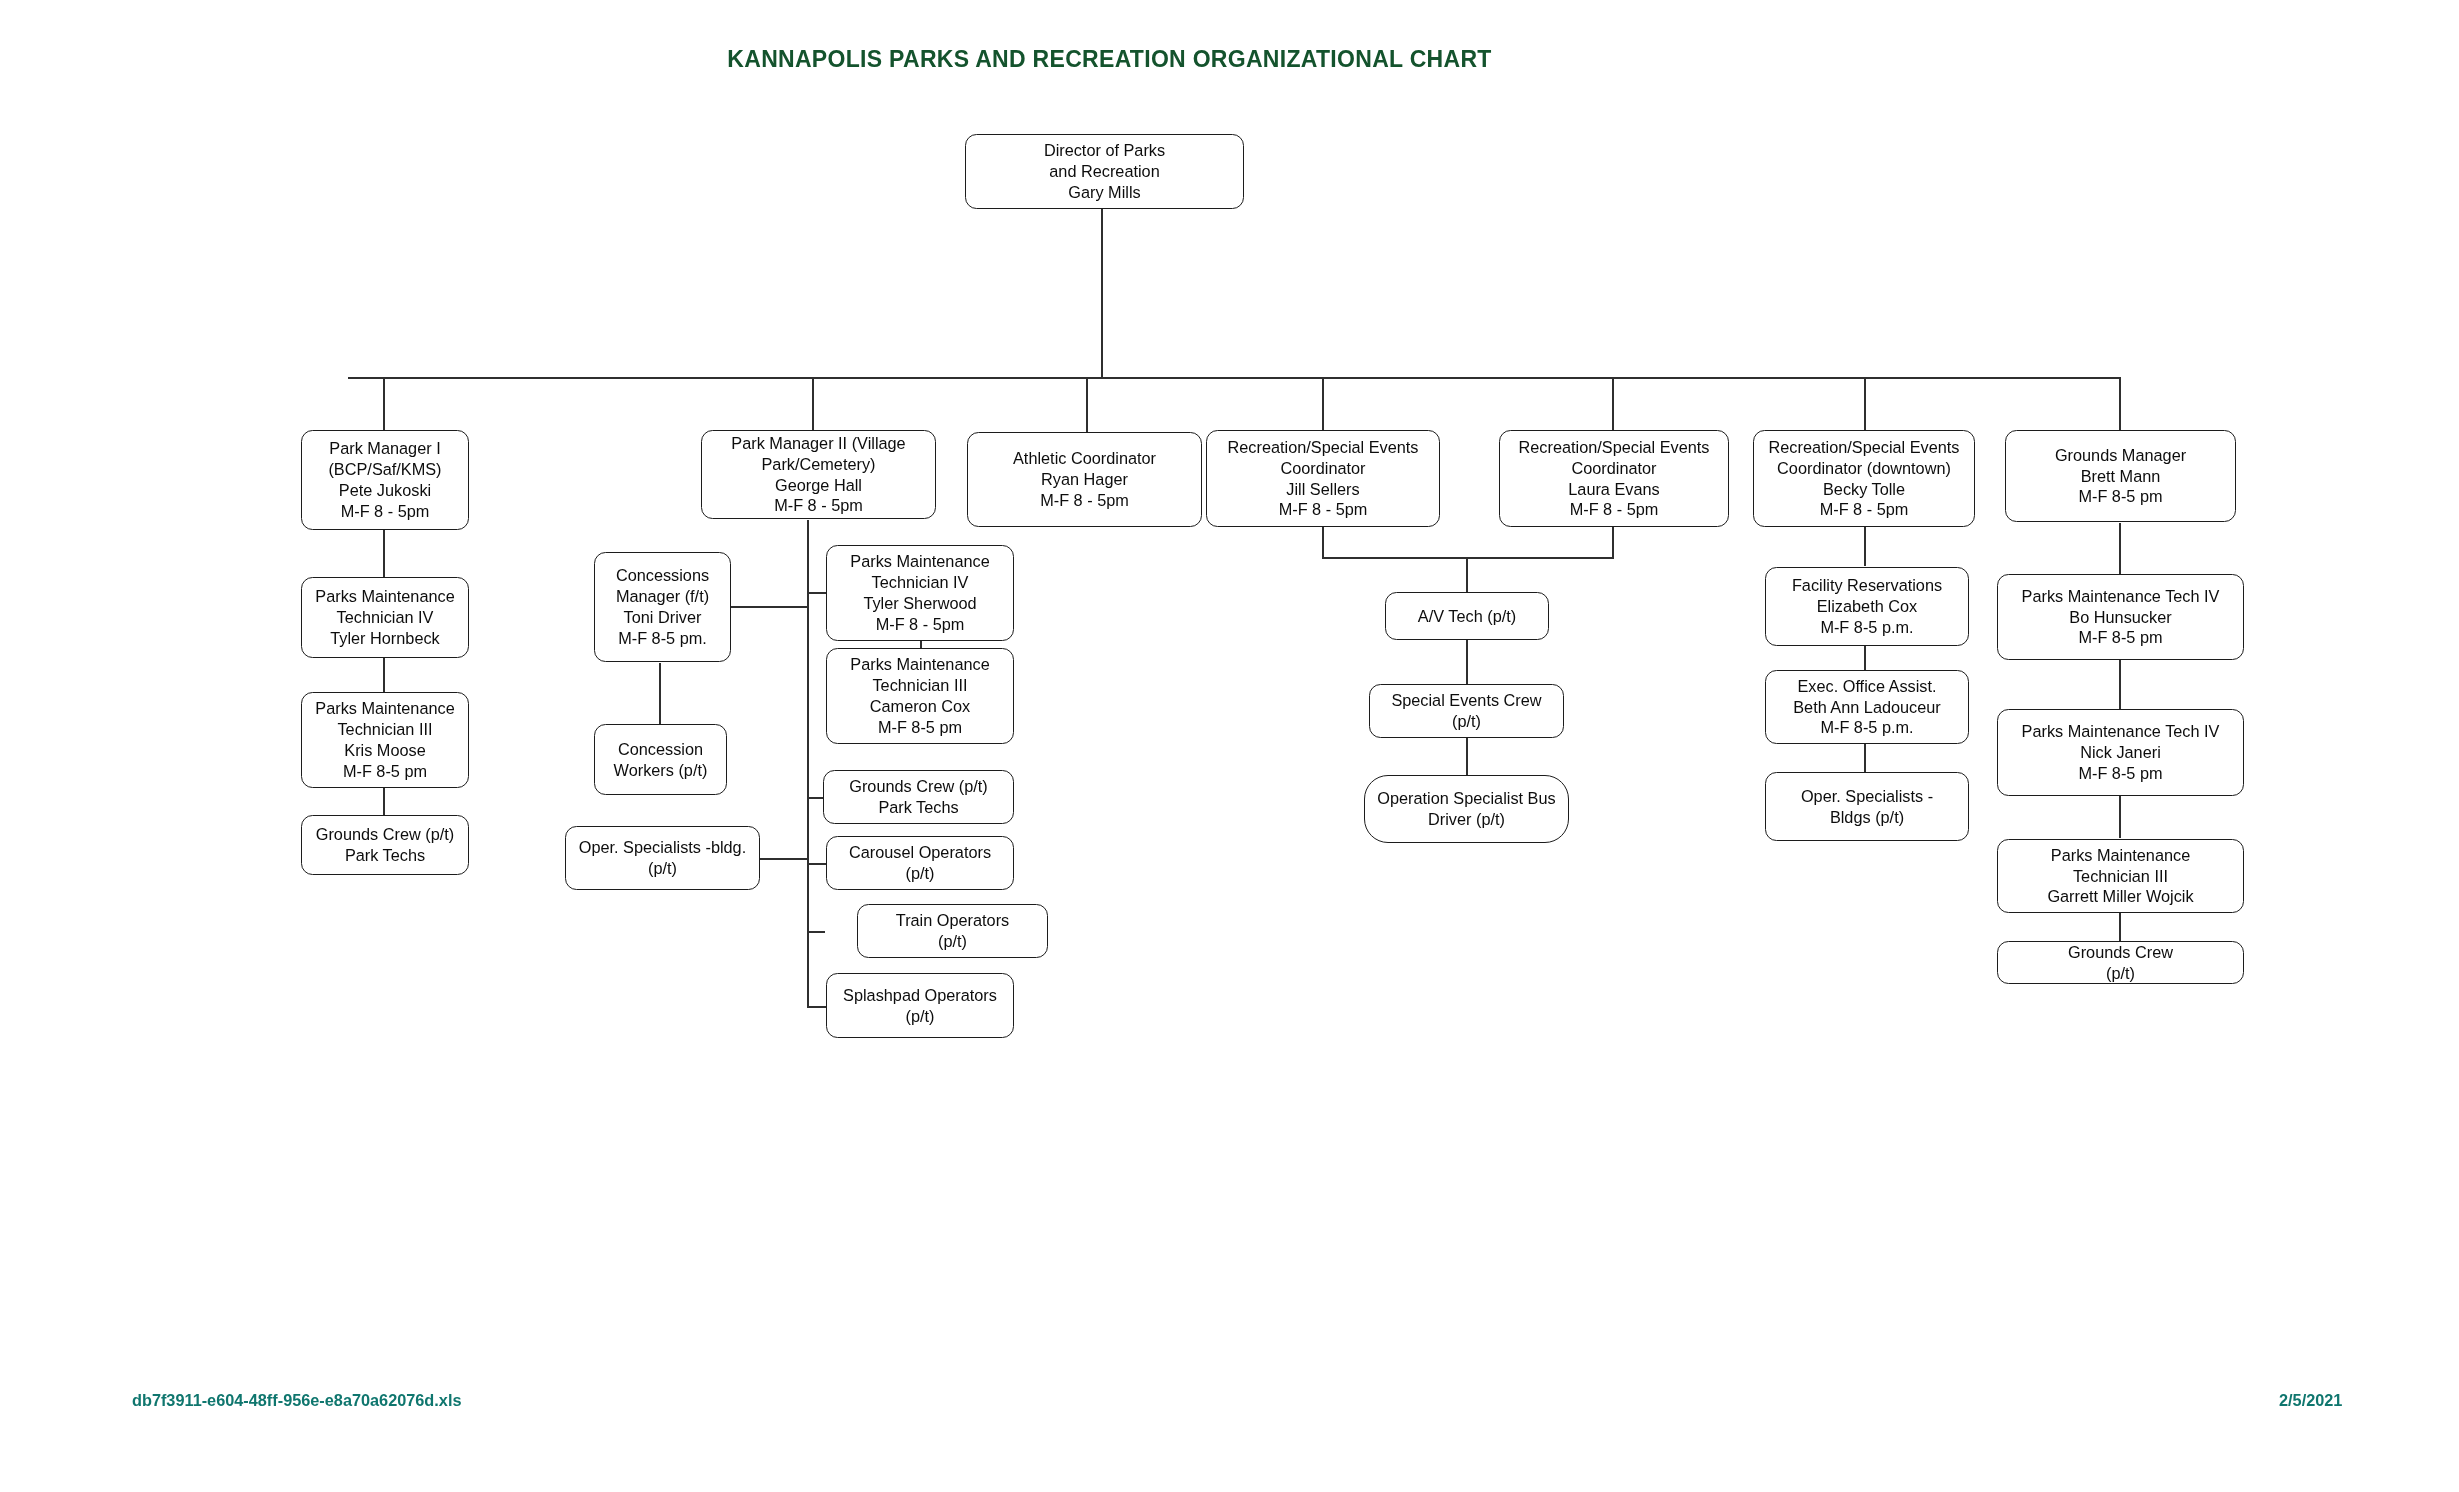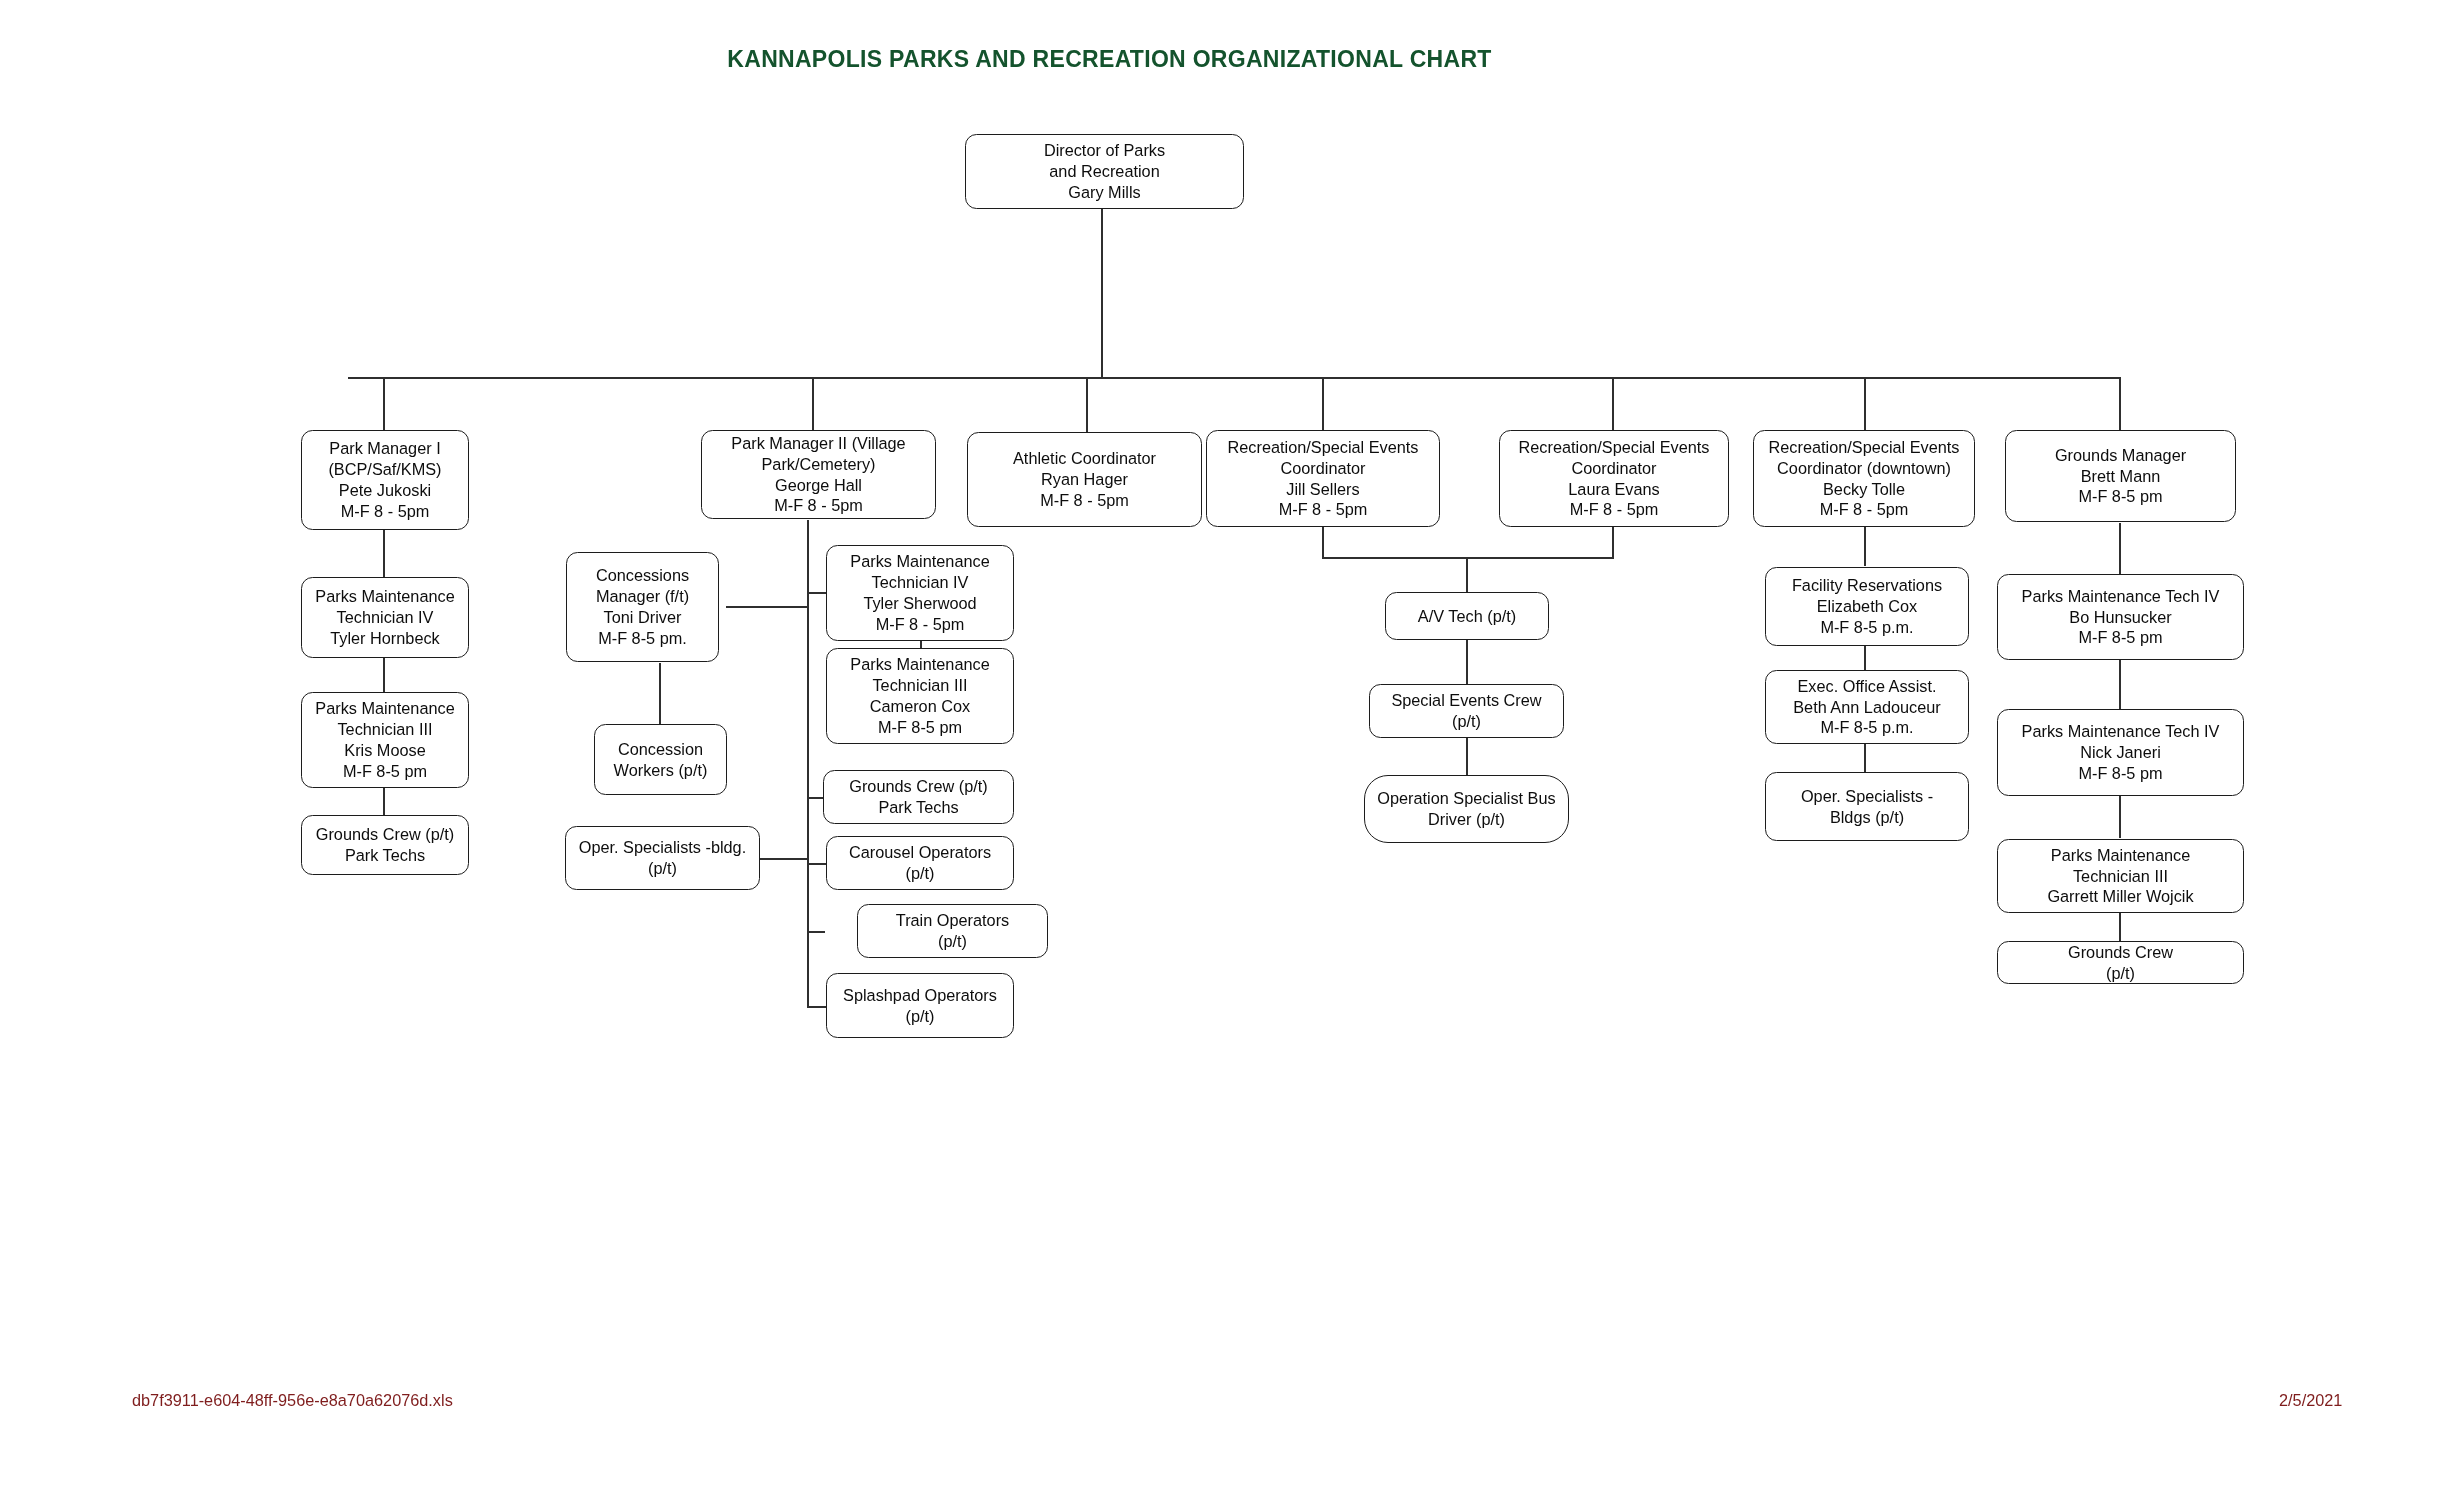--- a/index.html
+++ b/index.html
@@ -24,21 +24,21 @@
     display:flex; align-items:center; justify-content:center;
     text-align:center;
     font-size:16.3px; line-height:1.28;
     white-space:pre-line;
     padding:3.8px 7.7px;
     z-index:2;
   }
   .line { position:absolute; background:#2f2f2f; z-index:1; }
   .hline { height:1.9px; }
   .vline { width:1.9px; }
-  .footer-text { position:absolute; top:1391px; font-size:16.3px; color:#7f1d1d; }
+  .footer-text { position:absolute; top:1391px; font-size:16.3px; color:#0f766e;font-weight:bold; }
 </style>
 </head>
 <body>
 
 <div class="title">KANNAPOLIS PARKS AND RECREATION ORGANIZATIONAL CHART</div>
 
 <div class="box" style="left:965px; top:134px; width:279px; height:75px;">Director of Parks
 and Recreation
 Gary Mills</div>
 
@@ -53,21 +53,21 @@
 Technician III
 Kris Moose
 M-F 8-5 pm</div>
 <div class="box" style="left:301px; top:815px; width:168px; height:60px;">Grounds Crew (p/t)
 Park Techs</div>
 
 <div class="box" style="left:701px; top:430px; width:235px; height:89px;">Park Manager II (Village
 Park/Cemetery)
 George Hall
 M-F 8 - 5pm</div>
-<div class="box" style="left:566px; top:552px; width:153px; height:110px;">Concessions
+<div class="box" style="left:594px; top:552px; width:137px; height:110px;">Concessions
 Manager (f/t)
 Toni Driver
 M-F 8-5 pm.</div>
 <div class="box" style="left:594px; top:724px; width:133px; height:71px;">Concession
 Workers (p/t)</div>
 <div class="box" style="left:565px; top:826px; width:195px; height:64px;">Oper. Specialists -bldg.
 (p/t)</div>
 <div class="box" style="left:826px; top:545px; width:188px; height:96px;">Parks Maintenance
 Technician IV
 Tyler Sherwood

